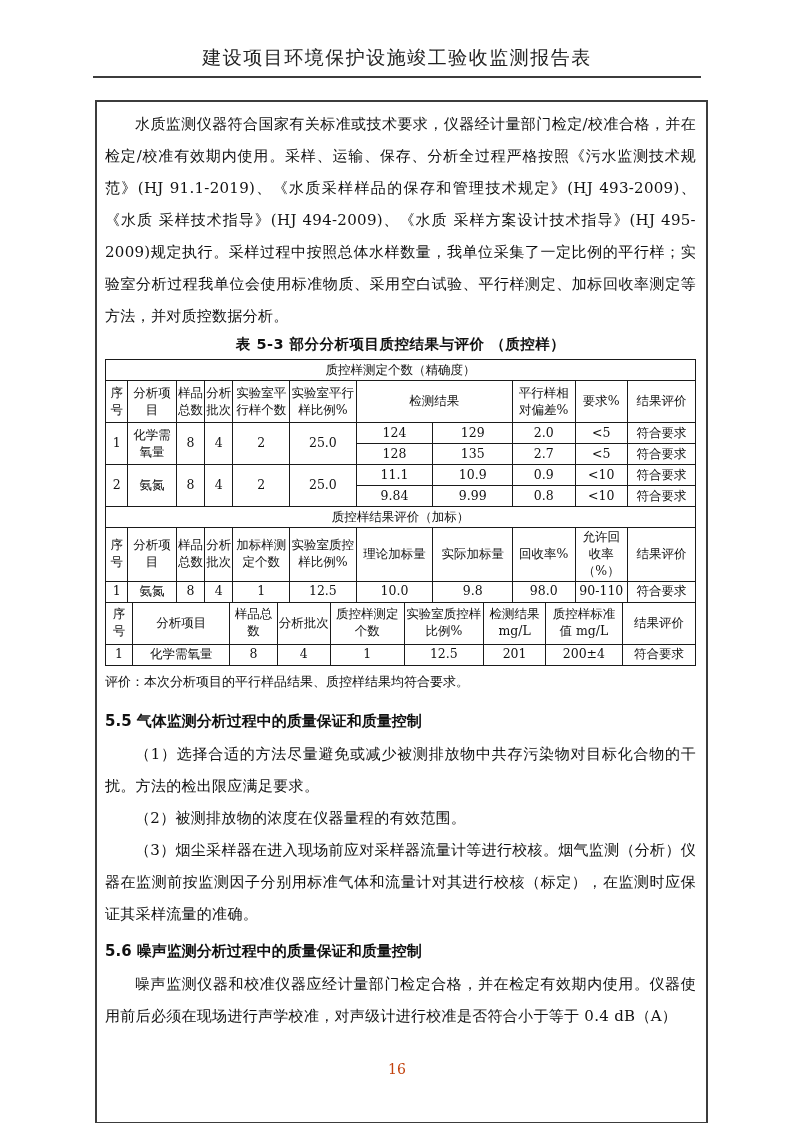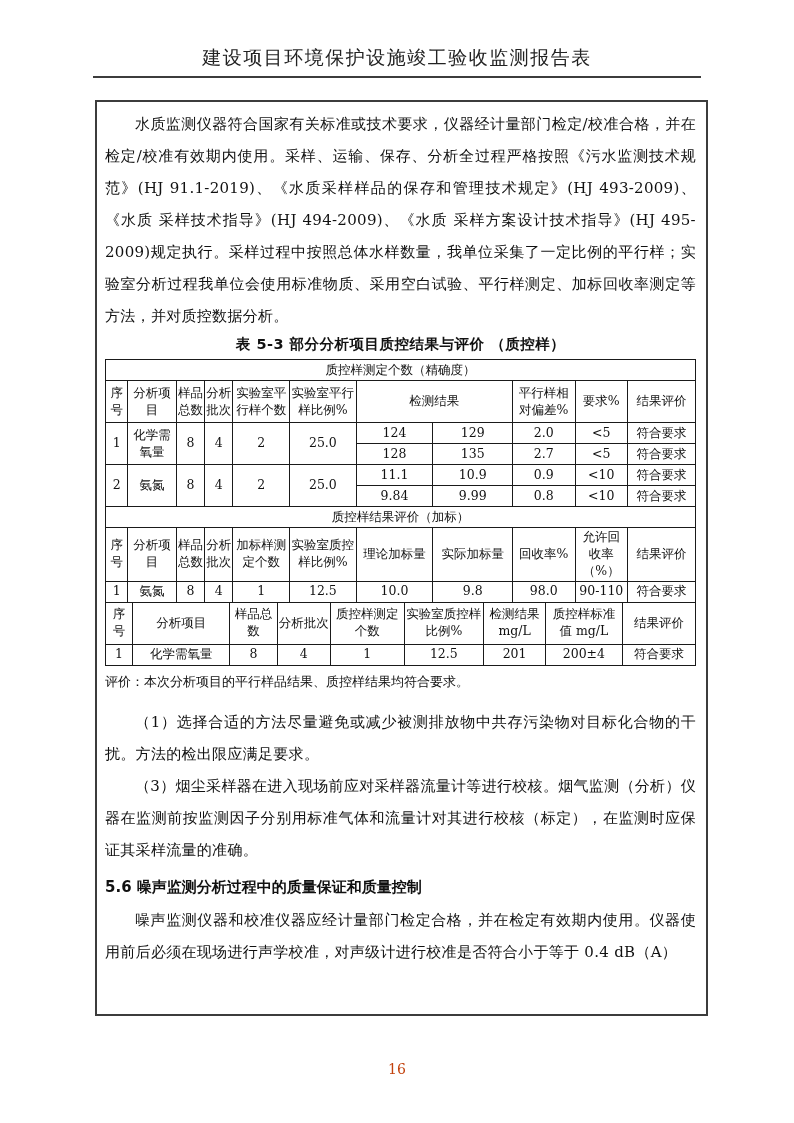--- a/index.html
+++ b/index.html
@@ -21,21 +21,21 @@
     color: #222;
   }
   .header-rule {
     border-bottom: 2px solid #3c3c3c;
     margin: 5px 93px 0 93px;
     height: 0;
   }
   .content-box {
     position: absolute;
     top: 100px; left: 95px;
-    width: 613px; height: 916px;
+    width: 613px; height: 1024px;
     border: 2px solid #3c3c3c;
     padding: 6px 10px 0 8px;
     overflow: hidden;
   }
   .body-par {
     margin: 0;
     font-size: 15px;
     line-height: 32px;
     text-align: justify;
     text-indent: 2em;
@@ -238,21 +238,23 @@
         <td>12.5</td>
         <td>201</td>
         <td>200±4</td>
         <td>符合要求</td>
       </tr>
     </tbody>
       </table>
 
     <div class="eval-note">评价：本次分析项目的平行样品结果、质控样结果均符合要求。</div>
 
+    <div class="sec-heading">5.5 气体监测分析过程中的质量保证和质量控制</div>
     <p class="body-par">（1）选择合适的方法尽量避免或减少被测排放物中共存污染物对目标化合物的干扰。方法的检出限应满足要求。</p>
+    <p class="body-par">（2）被测排放物的浓度在仪器量程的有效范围。</p>
     <p class="body-par">（3）烟尘采样器在进入现场前应对采样器流量计等进行校核。烟气监测（分析）仪器在监测前按监测因子分别用标准气体和流量计对其进行校核（标定），在监测时应保证其采样流量的准确。</p>
 
     <div class="sec-heading">5.6 噪声监测分析过程中的质量保证和质量控制</div>
     <p class="body-par">噪声监测仪器和校准仪器应经计量部门检定合格，并在检定有效期内使用。仪器使用前后必须在现场进行声学校准，对声级计进行校准是否符合小于等于 0.4 dB（A）</p>
 
   </div>
 
   <div class="page-footer">16</div>
 
 </div>

